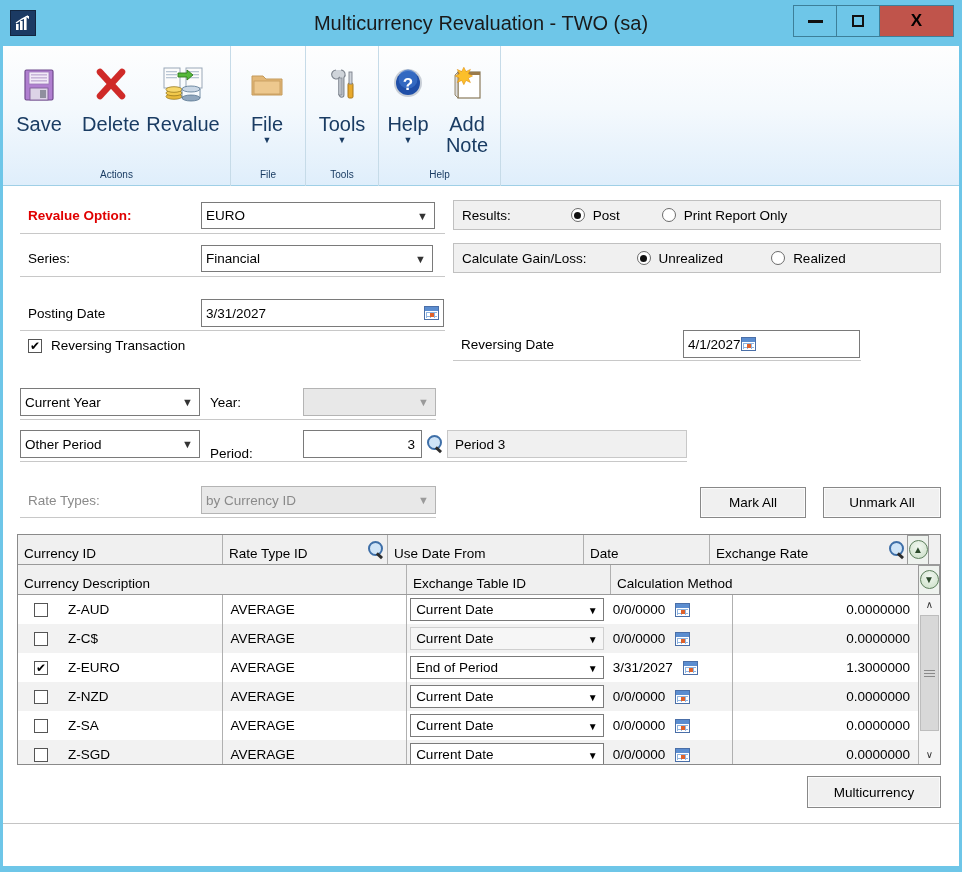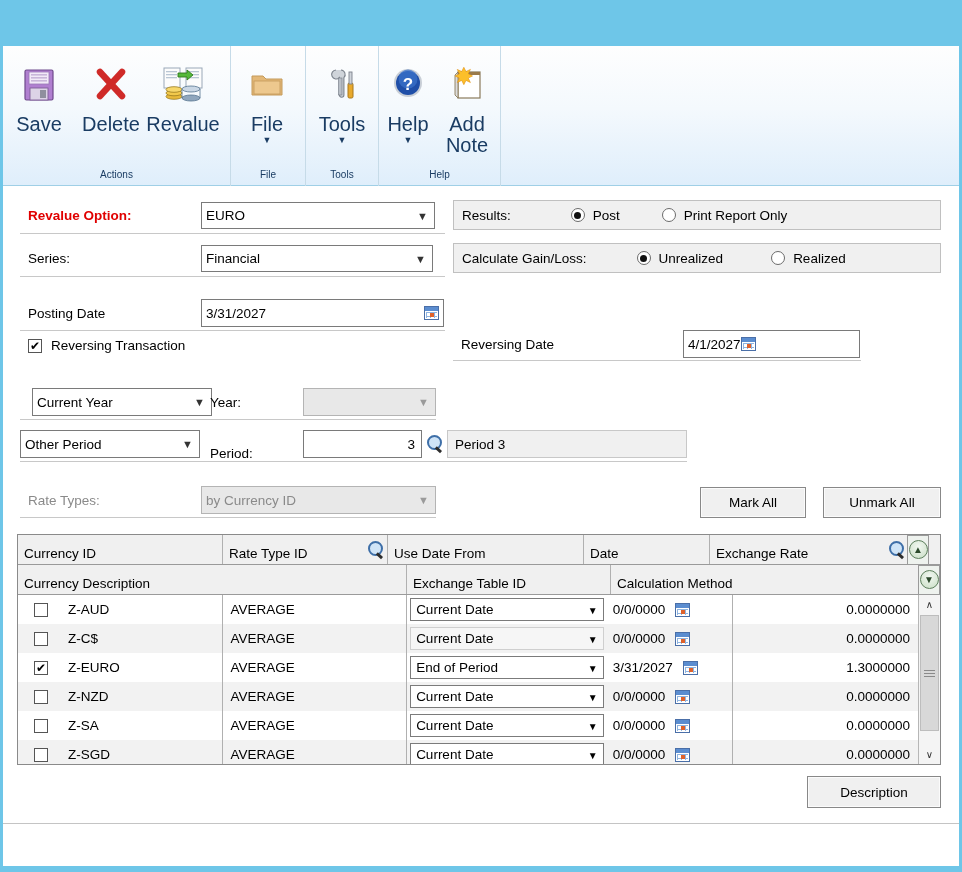--- a/index.html
+++ b/index.html
@@ -205,20 +205,41 @@
     border: 1px solid #5d7f5d; background: radial-gradient(circle at 50% 35%, #f2f8f2, #c9ddc4);
     display:flex; align-items:center; justify-content:center;
     font-size:10px; color:#2c4a2c; font-weight:bold; line-height:1;
   }
 </style>
 </head>
 <body>
 
 <div id="app">
 
+  <div class="titlebar">
+    <div class="app-icon">
+      <svg width="18" height="18" viewBox="0 0 18 18">
+        <rect x="2" y="10" width="2.6" height="6" fill="#ffffff"></rect>
+        <rect x="6" y="7" width="2.6" height="9" fill="#ffffff"></rect>
+        <rect x="10" y="4" width="2.6" height="12" fill="#ffffff"></rect>
+        <path d="M2 9 L8 5 L14 2" stroke="#ffffff" stroke-width="1.4" fill="none"></path>
+        <path d="M11.5 2 L15 2 L15 5.2 Z" fill="#ffffff"></path>
+      </svg>
+    </div>
+    <div class="title-text">Multicurrency Revaluation  -  TWO (sa)</div>
+    <div class="wbtns">
+      <div class="wbtn">
+        <span style="display:inline-block;width:15px;height:3px;background:#111;"></span>
+      </div>
+      <div class="wbtn">
+        <span style="display:inline-block;width:12px;height:12px;border:2px solid #111;"></span>
+      </div>
+      <div class="wbtn close">X</div>
+    </div>
+  </div>
 
   <div class="ribbon">
 
     <div class="rgroup" style="left:0; width:228px;">
       <div class="rgroup-items">
 
         <div class="ritem">
           <div class="glyph">
             <svg width="40" height="40" viewBox="0 0 40 40">
               <rect x="6" y="5" width="28" height="30" rx="1.5" fill="#b07fd0" stroke="#6f4a8c" stroke-width="1.2"></rect>
@@ -401,21 +422,21 @@
       <span class="lbl" style="position:absolute; left:8px; top:7px;">Reversing Date</span>
       <div class="txt" style="left:230px; top:0px; width:177px; height:28px; justify-content:flex-start;">
         <span>4/1/2027</span>
         <span class="cal">
             <span class="cal-grid"></span>
           </span>
       </div>
     </div>
 
     <div class="uline" style="position:absolute; left:17px; top:202px; width:416px; height:32px;">
-      <div class="sel" style="left:12px; top:0px; width:180px; height:28px;">
+      <div class="sel" style="left:0px; top:0px; width:180px; height:28px;">
         <span>Current Year</span>
         <span class="arrow">▼</span>
       </div>
       <span class="lbl" style="position:absolute; left:190px; top:7px;">Year:</span>
       <div class="sel disabled" style="left:283px; top:0px; width:133px; height:28px;">
         <span></span>
         <span class="arrow">▼</span>
       </div>
     </div>
 
@@ -609,19 +630,19 @@
           <div class="sbtn">∧</div>
           <div class="sthumb">
             <span class="grip"></span>
           </div>
           <div class="sbtn" style="position:absolute; bottom:0; left:0; right:0;">∨</div>
         </div>
       </div>
     </div>
 
     <div class="btn" style="left:804px; top:590px; width:134px; height:32px;">
-      <span>Description</span>
+      <span>Multicurrency</span>
     </div>
 
     <div style="position:absolute; left:0; top:637px; width:956px; height:1px; background:#c4c4c4;"></div>
 
   </div>
 </div>
 
 </body></html>

